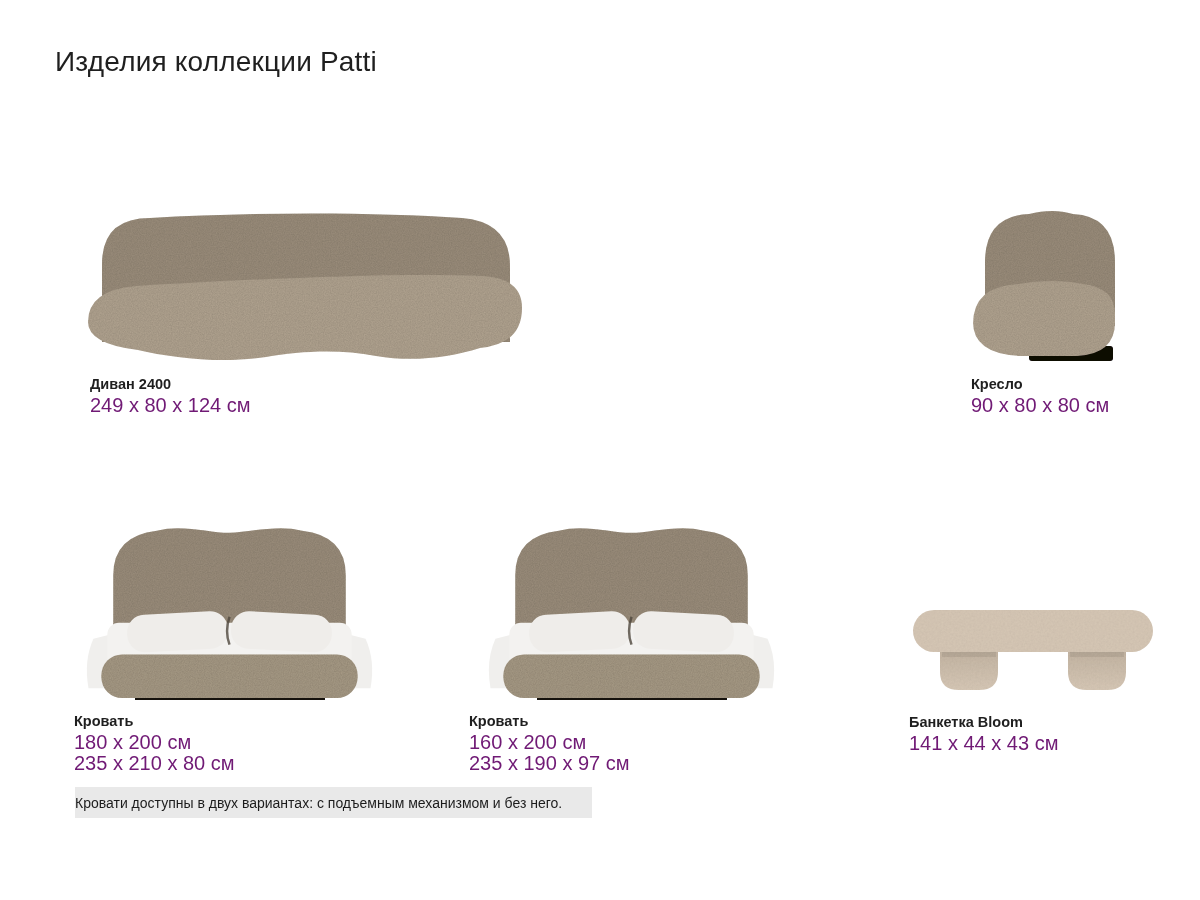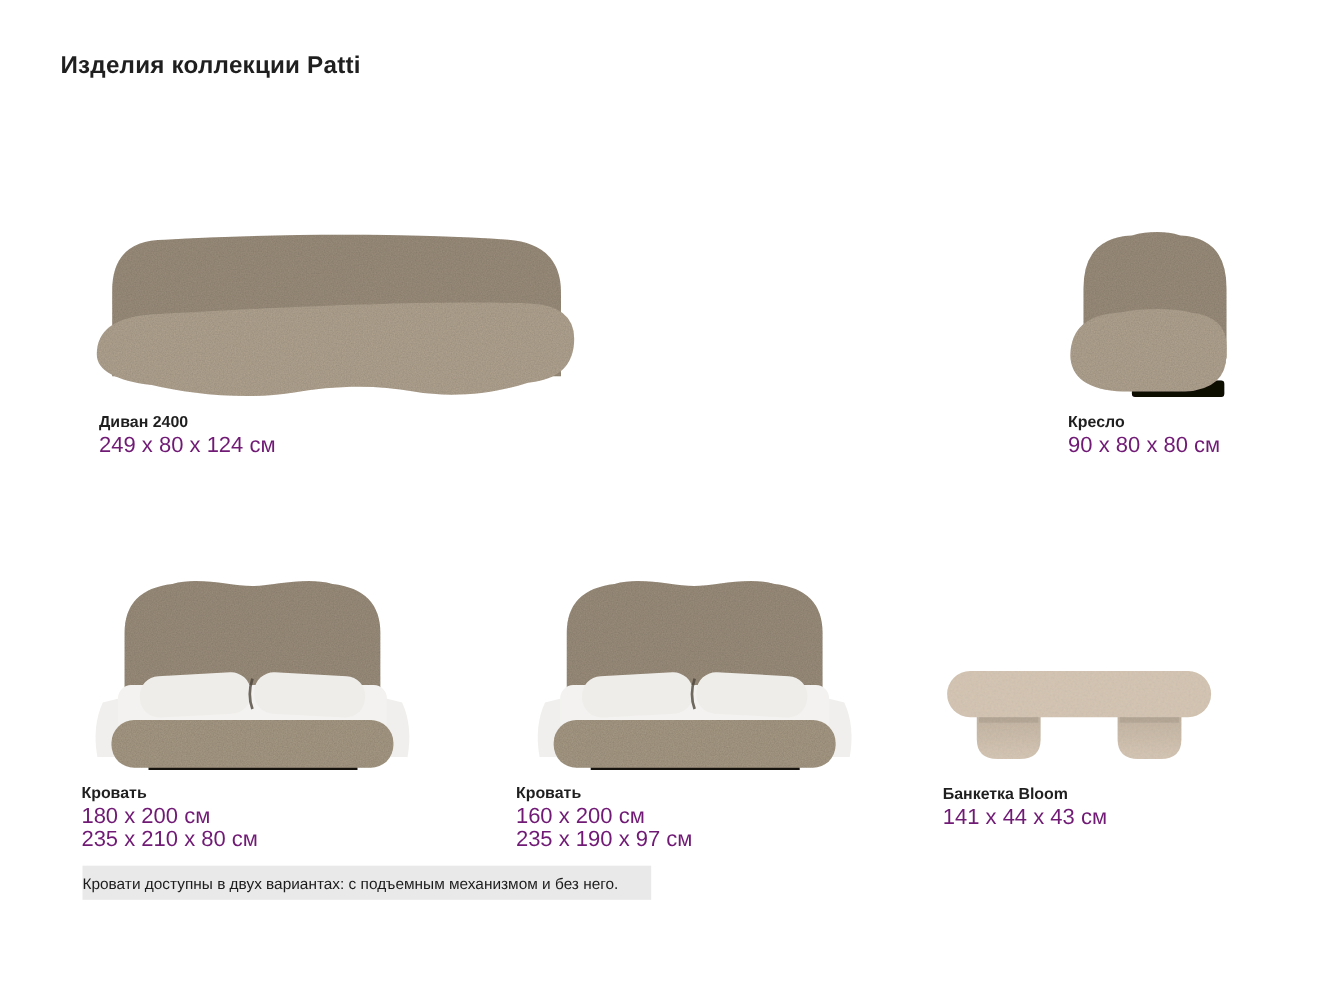--- a/index.html
+++ b/index.html
@@ -5,21 +5,21 @@
   :root{
     --text:#1f1f1f; --note-bg:#e9e9e9;
     --fabric-back:#9c8f7d; --fabric-seat:#b3a592; --fabric-frame:#a89b86;
     --bedding:#f3f2f0; --pillow:#efedea; --plinth:#16120d;
     --bench-top:#d7c8b6; --bench-leg:#cabba9;
   }
   *{margin:0;padding:0;box-sizing:border-box}
   html,body{background:#fff}
   .page{position:relative;width:1200px;height:900px;background:#fff;overflow:hidden;
          font-family:"Liberation Sans", sans-serif;color:var(--text)}
-  .title{position:absolute;left:55px;top:46px;font-size:22px;font-weight:700;letter-spacing:.2px}
+  .title{position:absolute;left:55px;top:46px;font-size:28px;font-weight:400;letter-spacing:.2px}
   .card{position:absolute}
   .card svg{display:block}
   .caption .pname{font-size:14.5px;font-weight:700;line-height:22px}
   .caption .pdim{font-size:20px;font-weight:400;line-height:21px;color:#701a75}
   .note{position:absolute;left:75px;top:787px;width:517px;height:31px;
         background:var(--note-bg);display:flex;align-items:center;
         font-size:14px;font-weight:400;color:#1c1c1c}
 </style>
 </head>
 <body>
@@ -124,21 +124,21 @@
         <rect x="38" y="144" width="259" height="44" rx="21" style="fill:var(--fabric-frame)"></rect>
       </g>
     </svg>
     <div class="caption" style="margin:10px 0 0 9px">
       <div class="pname">Кровать</div>
       <div class="pdim">160 x 200 см</div>
       <div class="pdim">235 x 190 x 97 см</div>
     </div>
   </div>
 
-  <div class="card" style="left:856px;top:602px;width:250px">
+  <div class="card" style="left:908px;top:602px;width:250px">
     <svg width="250" height="92" viewBox="0 0 250 92">
       <g filter="url(#suede)">
         <path d="M32,40 H90 V70 Q90,88 71,88 H51 Q32,88 32,70 Z" fill="url(#gLeg)"></path>
         <path d="M160,40 H218 V70 Q218,88 199,88 H179 Q160,88 160,70 Z" fill="url(#gLeg)"></path>
         <rect x="5" y="8" width="240" height="42" rx="21" style="fill:var(--bench-top)"></rect>
       </g>
       <rect x="34" y="50" width="54" height="5" fill="rgba(0,0,0,0.07)"></rect>
       <rect x="162" y="50" width="54" height="5" fill="rgba(0,0,0,0.07)"></rect>
     </svg>
     <div class="caption" style="margin:17px 0 0 1px">

